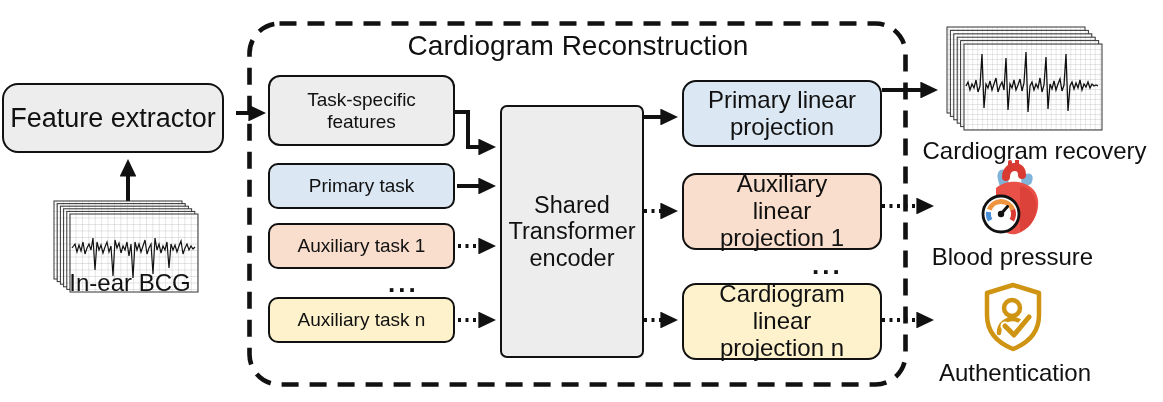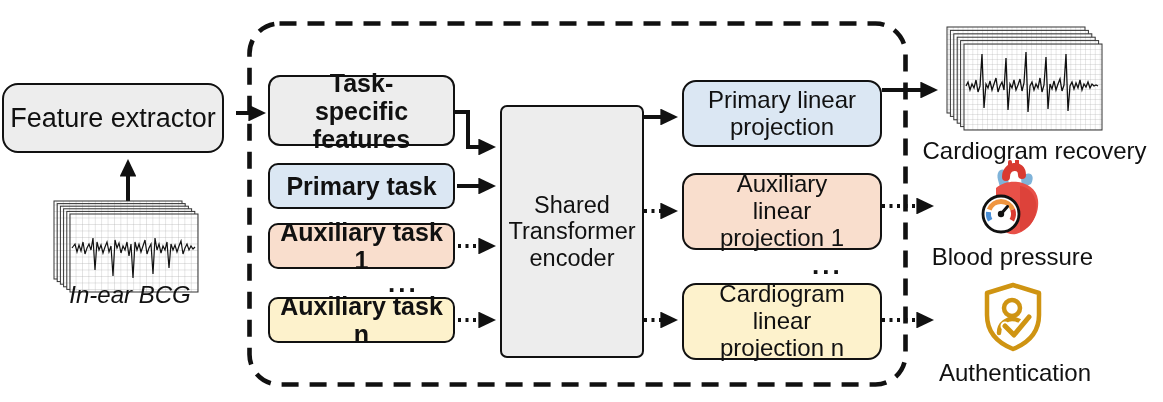--- a/index.html
+++ b/index.html
@@ -11,21 +11,21 @@
   #arrow-layer{position:absolute;left:0;top:0;z-index:1;}
   .box{
     position:absolute;z-index:2;display:flex;align-items:center;justify-content:center;
     text-align:center;border:2px solid #111;box-sizing:border-box;background:#ededed;
     line-height:1.12;
   }
   .gray{background:#ededed;}
   .blue{background:#dbe7f3;}
   .pink{background:#f9decd;}
   .yellow{background:#fdf2cc;}
-  .f23{font-size:25px;font-weight:bold;}
+  .f23{font-size:19px;}
   .f24{font-size:24px;}
   .f27{font-size:27px;}
   .r10{border-radius:10px;}
   .r12{border-radius:12px;}
   .r14{border-radius:14px;}
   .r16{border-radius:16px;}
   .r30{border-radius:7px;}
   .caption{
     position:absolute;z-index:2;text-align:center;font-size:24px;line-height:1.1;
   }
@@ -70,41 +70,42 @@
 
     <line x1="644" y1="320" x2="674" y2="320" stroke="#111" stroke-width="4" stroke-dasharray="3 4.5" marker-end="url(#ah)"></line>
 
     <line x1="882" y1="90" x2="934" y2="90" stroke="#111" stroke-width="4" marker-end="url(#ah)"></line>
 
     <line x1="882" y1="206" x2="930" y2="206" stroke="#111" stroke-width="4" stroke-dasharray="3 4.5" marker-end="url(#ah)"></line>
 
     <line x1="882" y1="320" x2="930" y2="320" stroke="#111" stroke-width="4" stroke-dasharray="3 4.5" marker-end="url(#ah)"></line>
   </svg>
 
+  <div class="title" style="left:250px;top:30px;width:656px;">Cardiogram Reconstruction</div>
 
   <div class="box gray r16 f27" style="left:2px;top:83px;width:222px;height:70px;">Feature extractor</div>
 
   <svg class="graphic" style="left:50px;top:198px;" width="156" height="100" viewBox="0 0 156 100">
     <defs>
       <pattern id="gridA" width="6.4" height="6.5" patternUnits="userSpaceOnUse">
         <rect width="6.4" height="6.5" fill="#fff"></rect>
         <path d="M6.4,0 H0 V6.5" fill="none" stroke="#aaa" stroke-width="0.6"></path>
       </pattern>
     </defs>
     <g stroke="#333" stroke-width="1">
       <rect x="4" y="3" width="128" height="78" fill="url(#gridA)"></rect>
       <rect x="7.2" y="5.6" width="128" height="78" fill="url(#gridA)"></rect>
       <rect x="10.4" y="8.2" width="128" height="78" fill="url(#gridA)"></rect>
       <rect x="13.6" y="10.8" width="128" height="78" fill="url(#gridA)"></rect>
       <rect x="16.8" y="13.4" width="128" height="78" fill="url(#gridA)"></rect>
       <rect x="20" y="16" width="128" height="78" fill="url(#gridA)"></rect>
     </g>
     <path fill="none" stroke="#111" stroke-width="1.2" d="M22,50 L25,46 27,54 29,47 31,53 33,44 35,56 37,50 39,46 41,52 43,40 45,72 47,44 49,52 51,47 53,55 55,49 57,44 59,54 61,48 63,78 65,42 67,50 69,45 71,55 73,48 75,52 77,44 79,58 81,46 83,80 85,44 87,52 89,46 91,54 93,48 95,42 97,56 99,50 101,46 103,76 105,40 107,52 109,46 111,55 113,48 115,52 117,44 119,70 121,46 123,52 125,47 127,54 129,48 131,43 133,56 135,50 137,46 139,52 141,48 143,51 145,49"></path>
   </svg>
-  <div class="caption f27" style="left:30px;top:282px;width:200px;font-style:italic;">In-ear BCG</div>
+  <div class="caption f27" style="left:30px;top:270px;width:200px;">In-ear BCG</div>
 
   <div class="box gray r12 f23" style="left:268px;top:75px;width:187px;height:71px;padding:0 14px;">Task-specific features</div>
   <div class="box blue r10 f23" style="left:268px;top:163px;width:187px;height:46px;">Primary task</div>
   <div class="box pink r10 f23" style="left:268px;top:223px;width:187px;height:46px;">Auxiliary task 1</div>
   <div class="dots" style="left:388px;top:270px;">...</div>
   <div class="box yellow r10 f23" style="left:268px;top:297px;width:187px;height:46px;">Auxiliary task n</div>
 
   <div class="box gray r30" style="left:500px;top:105px;width:144px;height:253px;font-size:23.5px;padding:0 3px;">Shared Transformer encoder</div>
 
   <div class="box blue r14 f24" style="left:682px;top:80px;width:200px;height:67px;padding:0 20px;">Primary linear projection</div>

